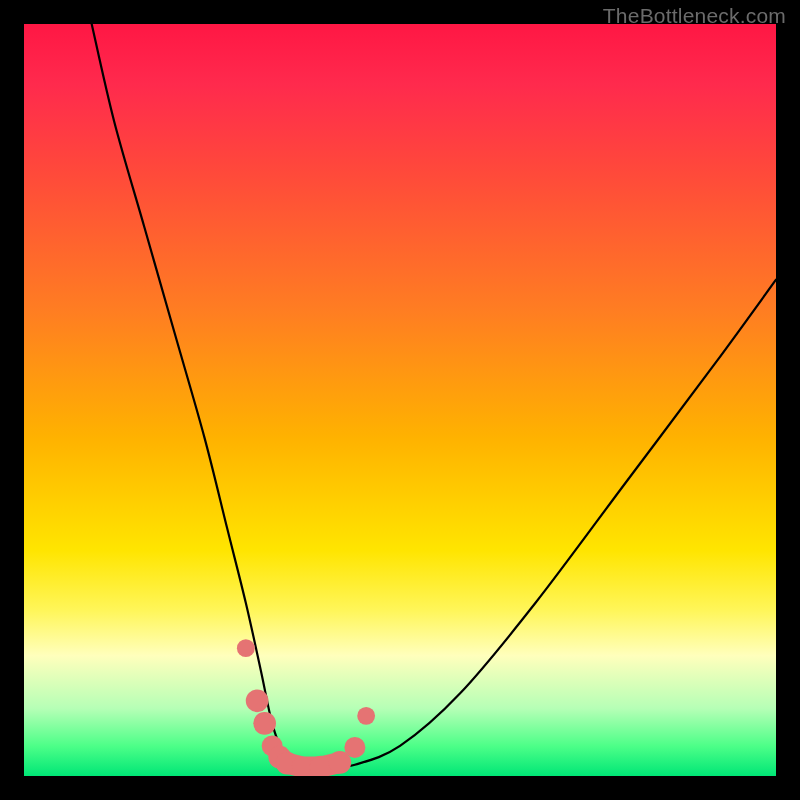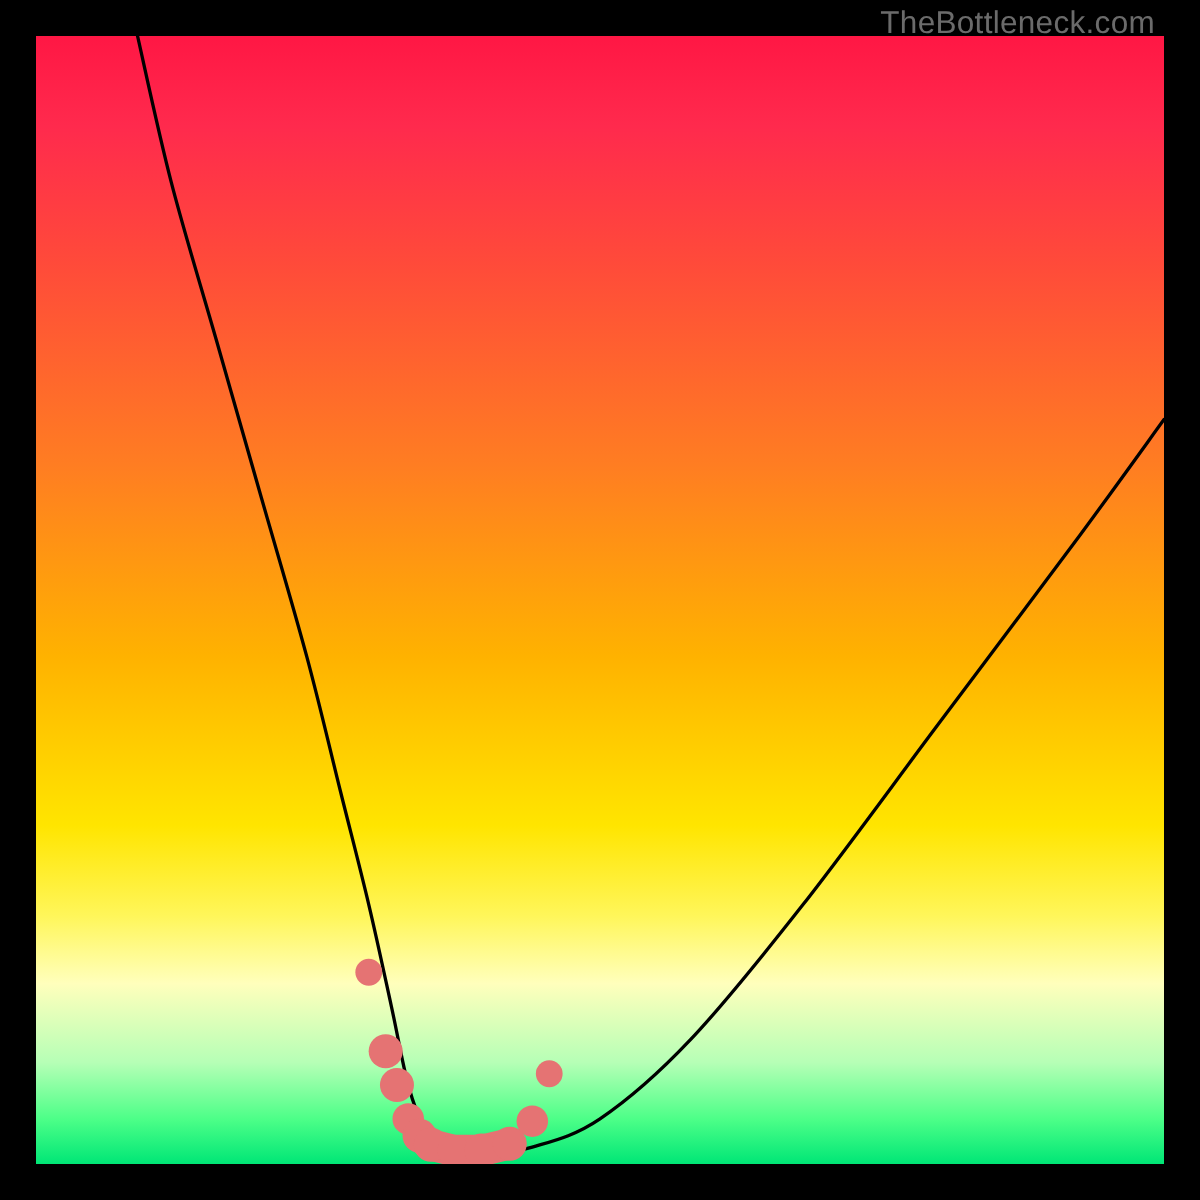--- a/index.html
+++ b/index.html
@@ -27,21 +27,21 @@
       #fff65a 78%,
       #ffffbc 84%,
       #b6ffb6 91%,
       #4dff88 96%,
       #00e676 100%
     );
   }
   .watermark {
     position: absolute;
     top: 4px;
-    right: 30px;
+    right: 14px;
     color: #6b6b6b;
     font-size: 21px;
     letter-spacing: 0.2px;
     font-weight: 500;
     text-align: right;
   }
   svg.overlay {
     position: absolute;
     left: 0;
     top: 0;

